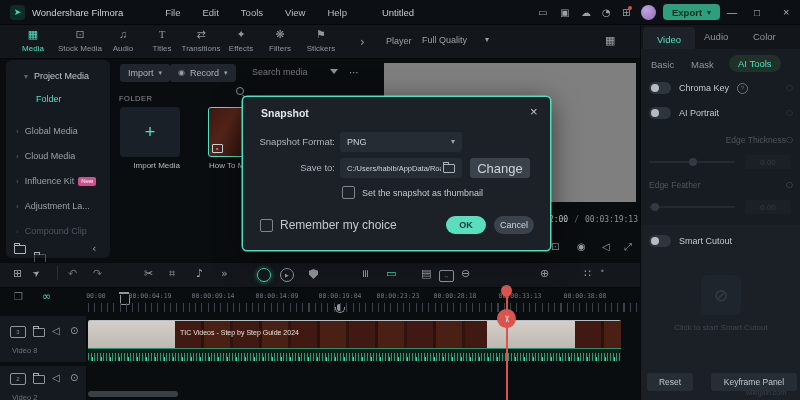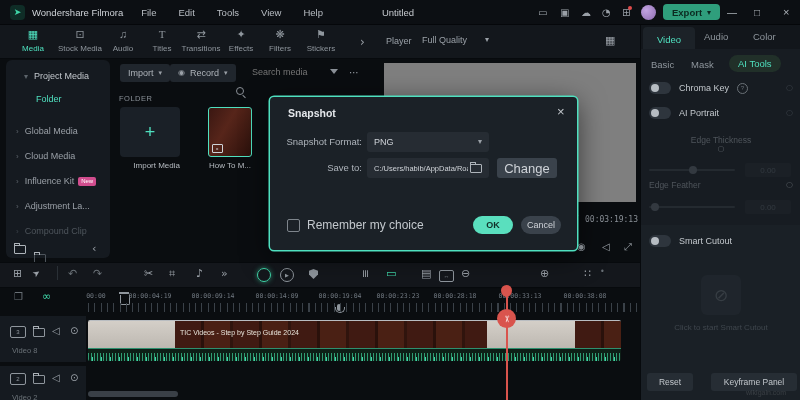--- a/index.html
+++ b/index.html
@@ -43,21 +43,21 @@
   
   .btn-dark{height:18px;padding:0 8px;border-radius:3px;background:#20262d;display:flex;align-items:center;gap:5px;font-size:9px;color:#aeb4ba;}
   .search-inp{background:transparent;border:none;outline:none;color:#8a9097;font-size:9px;width:70px;font-family:inherit;}
   .card{background:#1a2027;border-radius:4px;}
   .ic-search{position:relative;width:6px;height:6px;border:1.2px solid #8a9097;border-radius:50%;}
   .ic-search::after{content:"";position:absolute;right:-3px;bottom:-3px;width:4px;height:1.2px;background:#8a9097;transform:rotate(45deg);}
   .ic-funnel{width:0;height:0;border-left:4px solid transparent;border-right:4px solid transparent;border-top:5px solid #8a9097;}
 
   
   .dialog{left:243px;top:97px;width:307px;height:153px;background:#1b2127;border-radius:4px;
-          box-shadow:0 0 0 1.5px #4fe0bf,0 6px 28px rgba(0,0,0,.6);z-index:50;margin-left:27px;}
+          box-shadow:0 0 0 1.5px #4fe0bf,0 6px 28px rgba(0,0,0,.6);z-index:50;}
   .dlg-field{height:20px;background:#262c33;border-radius:3px;display:flex;align-items:center;padding:0 7px;}
   .dlg-label{font-size:9.5px;color:#aeb4bb;text-align:right;}
   .cb{width:11px;height:11px;border:1px solid #7e858c;border-radius:2px;background:transparent;flex:none;}
   .btn-ok{background:#5adfbe;color:#123029;border-radius:10px;font-size:9px;font-weight:bold;display:flex;align-items:center;justify-content:center;}
   .btn-cancel{background:#3a424b;color:#cfd3d8;border-radius:10px;font-size:9px;display:flex;align-items:center;justify-content:center;}
   .ic-folder{position:relative;width:10px;height:7px;border:1px solid #aeb4ba;border-radius:1px;}
   .ic-folder::before{content:"";position:absolute;top:-3px;left:-1px;width:4px;height:2px;border:1px solid #aeb4ba;border-bottom:none;border-radius:1px 1px 0 0;}
 
   
   .rpanel{left:640px;top:25px;width:160px;height:375px;background:#171c22;border-left:1px solid #070a0d;}
@@ -107,21 +107,21 @@
 </head>
 <body>
 
 <div id="app">
 
   <div class="abs menubar row" style="padding-left:10px;box-sizing:border-box;">
     <div class="logo">
         <span>➤</span>
       </div>
     <span class="brand">Wondershare Filmora</span>
-    <div class="row" style="margin-left:18px;">
+    <div class="row" style="margin-left:42px;">
       <span class="menu-item">File</span>
       <span class="menu-item">Edit</span>
       <span class="menu-item">Tools</span>
       <span class="menu-item">View</span>
       <span class="menu-item">Help</span>
     </div>
     <span class="abs" style="left:368px;top:7px;width:60px;text-align:center;font-size:9.5px;color:#c6cacf;">Untitled</span>
     <span class="abs ic" style="left:538px;top:8px;">▭</span>
     <span class="abs ic" style="left:560px;top:8px;">▣</span>
     <span class="abs ic" style="left:581px;top:8px;">☁</span>
@@ -269,21 +269,21 @@
     <div class="abs row" style="left:8px;top:57px;width:144px;gap:8px;">
       <div class="toggle"></div>
       <span style="font-size:9px;color:#c3c8cd;">Chroma Key</span>
       <div class="helpq">
           <span>?</span>
         </div>
       <span class="ic" style="margin-left:auto;color:#3c434a;font-size:8px;">○</span>
     </div>
 
     <div class="abs" style="left:8px;top:110px;width:144px;opacity:.45;">
-      <div class="row" style="justify-content:flex-end;flex-direction:column;">
+      <div class="row" style="justify-content:flex-end;">
         <span style="font-size:8.5px;color:#8f969d;">Edge Thickness</span>
         <span class="ic" style="font-size:8px;">○</span>
       </div>
       <div class="row" style="margin-top:10px;gap:10px;">
         <div class="slider" style="width:86px;">
             <div class="thumb" style="left:40px;"></div>
           </div>
         <div class="valbox">
             <span>0.00</span>
           </div>
@@ -415,20 +415,24 @@
 
     <span class="abs dlg-label" style="left:10px;top:65px;width:82px;">Save to:</span>
     <div class="abs dlg-field" style="left:97px;top:61px;width:108px;justify-content:space-between;">
       <span style="font-size:7.5px;color:#cfd3d8;white-space:nowrap;overflow:hidden;max-width:94px;">C:/Users/habib/AppData/Roar</span>
       <div class="ic-folder" style="flex:none;"></div>
     </div>
     <div class="abs" style="left:227px;top:61px;width:60px;height:20px;background:#3a424b;border-radius:3px;display:flex;align-items:center;justify-content:center;">
       <span style="font-size:13px;color:#cfd3d8;">Change</span>
     </div>
 
+    <div class="abs row" style="left:99px;top:89px;gap:7px;">
+      <div class="cb"></div>
+      <span style="font-size:9px;color:#c3c8cd;white-space:nowrap;">Set the snapshot as thumbnail</span>
+    </div>
 
     <div class="abs row" style="left:17px;top:121px;gap:7px;">
       <div class="cb"></div>
       <span style="font-size:12px;color:#c3c8cd;white-space:nowrap;">Remember my choice</span>
     </div>
     <div class="abs btn-ok" style="left:203px;top:119px;width:40px;height:18px;">
       <span>OK</span>
     </div>
     <div class="abs btn-cancel" style="left:251px;top:119px;width:40px;height:18px;">
       <span>Cancel</span>

